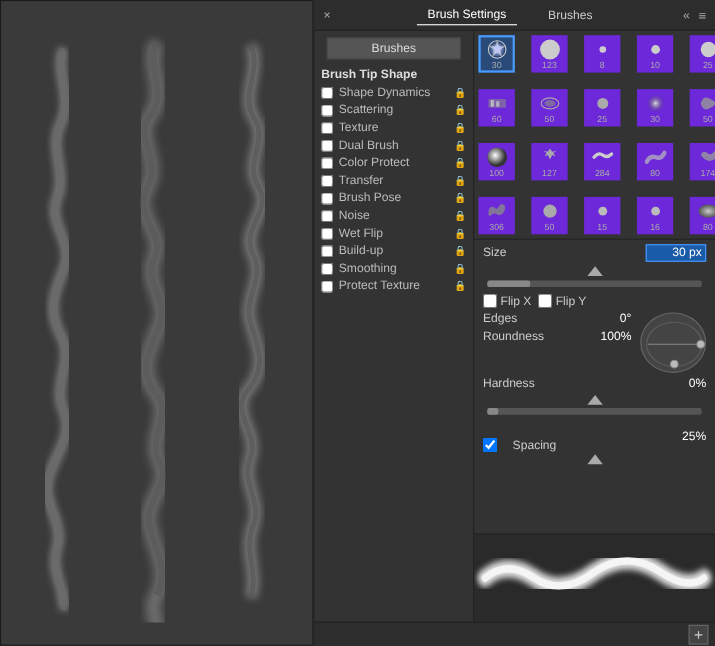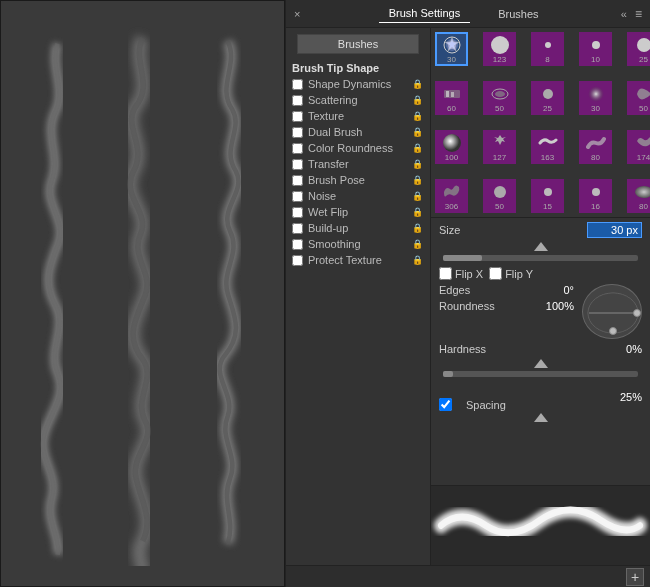--- a/index.html
+++ b/index.html
@@ -154,21 +154,21 @@
     }
 
     .preset-item {
       display: flex;
       flex-direction: column;
       align-items: center;
       justify-content: center;
       width: 33px;
       height: 34px;
       cursor: pointer;
-      background: #701a75;
+      background: #6d28d9;
       border: 1px solid transparent;
       position: relative;
     }
 
     .preset-item.selected {
       border: 2px solid #4a9bff;
       background: #2a4a7a;
     }
 
     .preset-icon {
@@ -394,21 +394,21 @@
         <span>Texture</span>
         <span class="lock-icon">🔒</span>
       </div>
       <div class="settings-item">
         <input type="checkbox" style="">
         <span>Dual Brush</span>
         <span class="lock-icon">🔒</span>
       </div>
       <div class="settings-item">
         <input type="checkbox" style="">
-        <span>Color Roundness</span>
+        <span>Color Protect</span>
         <span class="lock-icon">🔒</span>
       </div>
       <div class="settings-item">
         <input type="checkbox" style="">
         <span>Transfer</span>
         <span class="lock-icon">🔒</span>
       </div>
       <div class="settings-item">
         <input type="checkbox" style="">
         <span>Brush Pose</span>
@@ -578,21 +578,21 @@
               </svg>
             </div>
             <span class="preset-number">127</span>
           </div>
           <div class="preset-item">
             <div class="preset-icon">
               <svg width="20" height="20">
                 <path d="M2,10 Q6,5 10,8 Q14,11 18,7" stroke="#ccc" stroke-width="3" fill="none" stroke-linecap="round"></path>
               </svg>
             </div>
-            <span class="preset-number">163</span>
+            <span class="preset-number">284</span>
           </div>
           <div class="preset-item">
             <div class="preset-icon">
               <svg width="20" height="20">
                 <path d="M2,14 Q5,8 10,10 Q15,12 18,6" stroke="#bbb" stroke-width="4" fill="none" stroke-linecap="round" opacity="0.7"></path>
               </svg>
             </div>
             <span class="preset-number">80</span>
           </div>
           <div class="preset-item">

